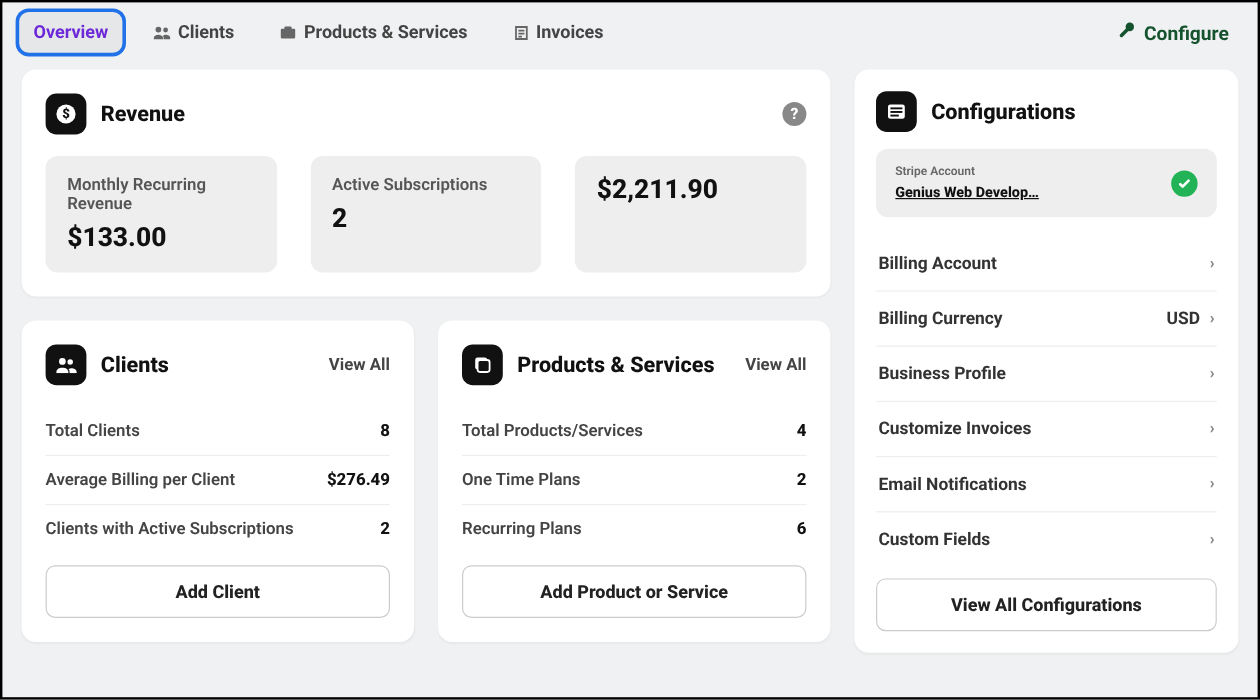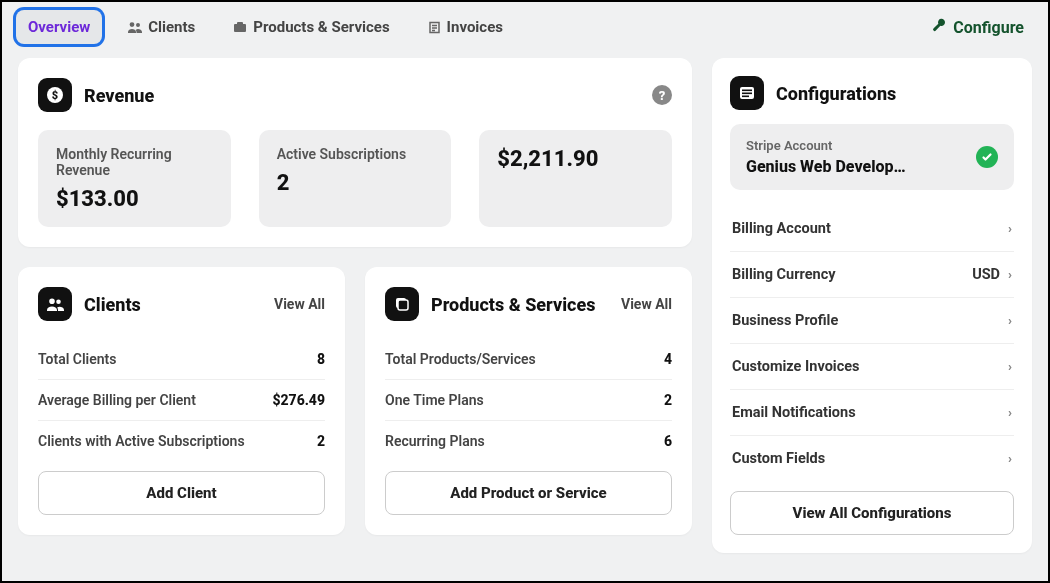--- a/index.html
+++ b/index.html
@@ -89,22 +89,22 @@
     width: 100%; border: 1.5px solid #ccc; background: #fff; border-radius: 8px;
     padding: 12px 0; font-size: 15px; font-weight: 800; color: #222;
     cursor: pointer; text-align: center; margin-top: 10px;
   }
   .rightcol .card { padding: 18px; }
   .stripe-box {
     background: #eeeeef; border-radius: 10px; padding: 14px 16px;
     display: flex; align-items: center; gap: 10px; margin-bottom: 16px;
   }
   .stripe-box .col { flex:1; min-width:0; }
-  .stripe-box .lab { color:#666; font-size:13px; font-weight:600; margin-bottom:4px; }
-  .stripe-box .val { color:#111; font-size:16px; font-weight:800; white-space:nowrap; overflow:hidden; text-overflow:ellipsis; }
+  .stripe-box .lab { color:#666; font-size:10px; font-weight:600; margin-bottom:4px; }
+  .stripe-box .val { color:#111; font-size:12px; font-weight:800; white-space:nowrap; overflow:hidden; text-overflow:ellipsis;text-decoration:underline; }
   .check-badge {
     width:22px; height:22px; border-radius:50%; background:#22b356;
     display:flex; align-items:center; justify-content:center; color:#fff; font-size:13px; font-weight:900;
   }
   .cfg-list { display:flex; flex-direction:column; }
   .cfg-item {
     display:flex; align-items:center; justify-content:space-between;
     padding: 14px 2px; border-bottom:1px solid #eee; cursor:pointer;
     font-size:14.5px; font-weight:700; color:#333;
   }

